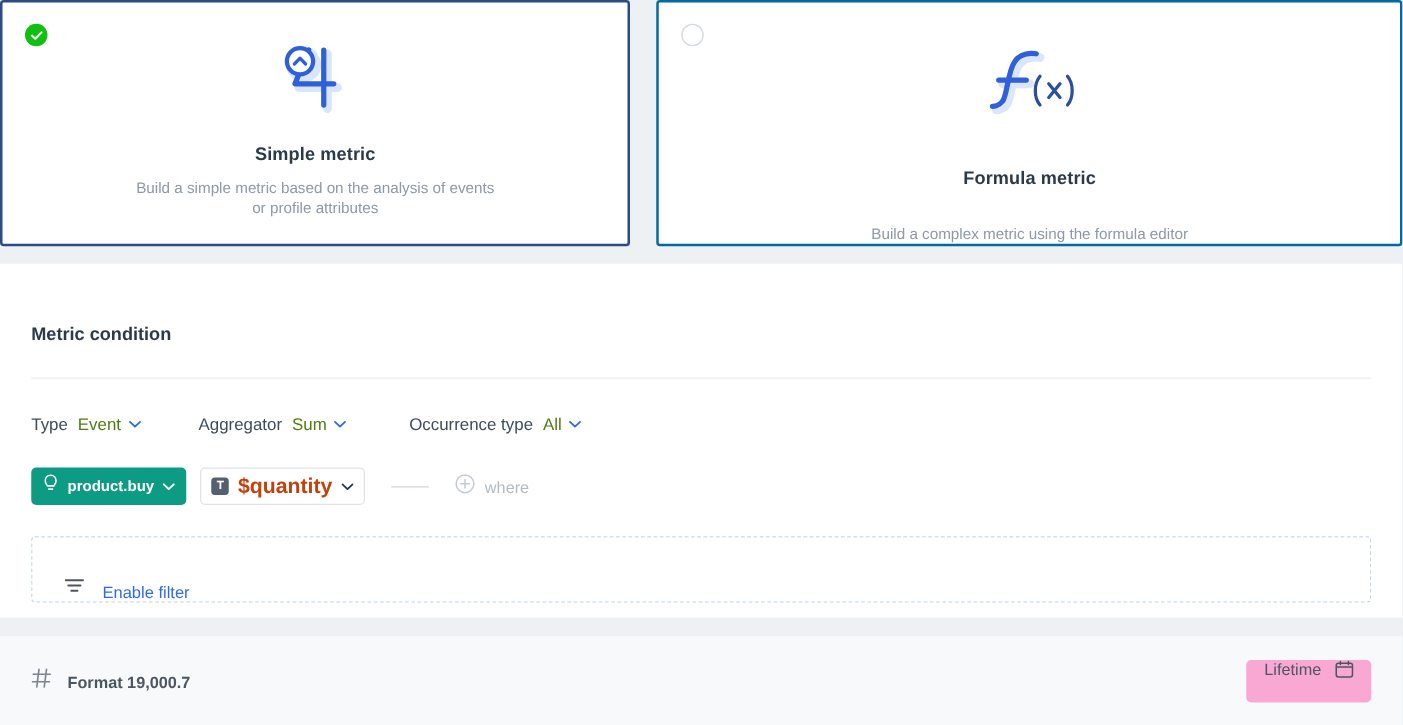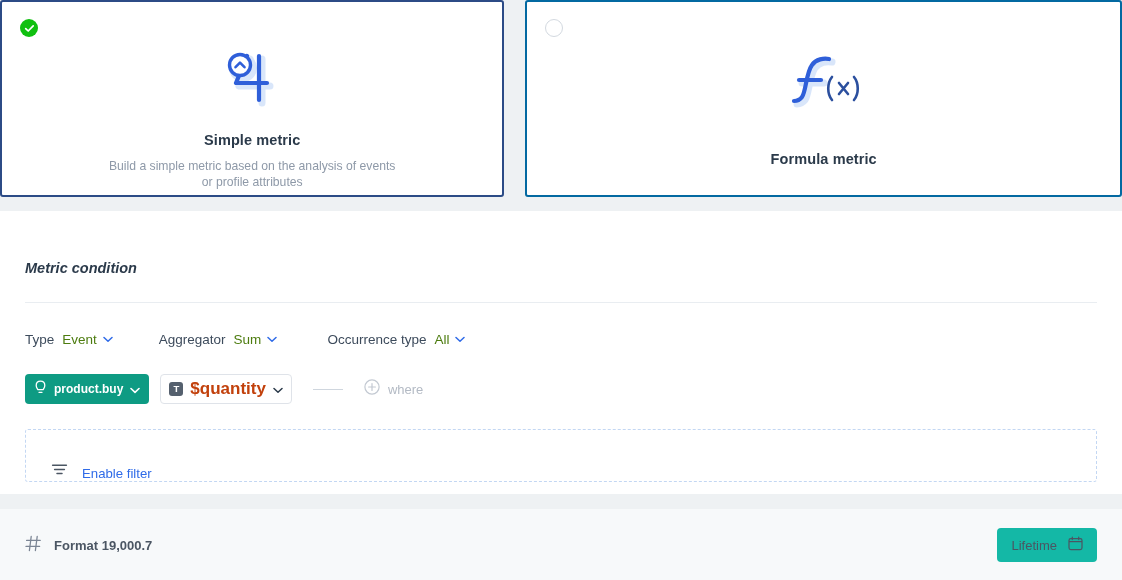--- a/index.html
+++ b/index.html
@@ -18,21 +18,21 @@
     gap: 21px;
     padding: 0;
     height: 199px;
     background: #eef1f3;
   }
   .type-card {
     position: relative;
     background: #ffffff;
     border-radius: 3px;
     height: 197px;
-    padding-top: 30px;
+    padding-top: 14px;
     display: flex;
     flex-direction: column;
     align-items: center;
   }
   .type-card.card-simple {
     width: 552px;
     border: 2px solid #2c4b86;
   }
   .type-card.card-formula {
     width: 653px;
@@ -96,21 +96,20 @@
     background: #ffffff;
     height: 283px;
     padding: 0 25px;
     position: relative;
   }
   .panel-title {
     font-size: 14.5px;
     font-weight: bold;
     color: #2b3a4a;
     padding-top: 49px;
-    font-style: italic;
   }
   .panel-divider {
     height: 1px;
     background: #e9edf1;
     margin-top: 26px;
   }
 
   .condition-row {
     display: flex;
     align-items: center;
@@ -242,27 +241,26 @@
     align-items: center;
     gap: 12px;
     cursor: pointer;
   }
   .format-text {
     font-size: 13px;
     font-weight: bold;
     color: #4b5663;
   }
   .lifetime-btn {
-    background: #14b8a6;
+    background: #f9a8d4;
     border: none;
     border-radius: 4px;
     height: 34px;
     padding: 0 14px;
     display: flex;
-    align-items: center;
     gap: 11px;
     cursor: pointer;
     font-family: "Liberation Sans", sans-serif;
   }
   .lifetime-btn .lt-text {
     font-size: 13px;
     color: #4b5663;
   }
 </style>
 </head>
@@ -308,20 +306,21 @@
           <path d="M8 50 C8 50 13 50 16 46 C20 41 20 22 26 14 C30 8 38 7 43 8" fill="none" stroke="#2f5fd9" stroke-width="4.2" stroke-linecap="round"></path>
           <path d="M13 29 L35 29" fill="none" stroke="#2f5fd9" stroke-width="4.2" stroke-linecap="round"></path>
           <path d="M46 26 C41 32 41 43 46 49" fill="none" stroke="#2b4f9e" stroke-width="2.6" stroke-linecap="round"></path>
           <path d="M68 26 C73 32 73 43 68 49" fill="none" stroke="#2b4f9e" stroke-width="2.6" stroke-linecap="round"></path>
           <path d="M53 32 L62 43 M62 32 L53 43" fill="none" stroke="#2b4f9e" stroke-width="2.6" stroke-linecap="round"></path>
         </g>
       </svg>
     </span>
 
     <div class="card-title">Formula metric</div>
+    <div class="card-desc">Build a complex metric using the formula editor</div>
   </div>
 </div>
 
 <div class="spacer-gap"></div>
 
 <div class="panel">
 
   <div class="panel-title">Metric condition</div>
   <div class="panel-divider"></div>
 

